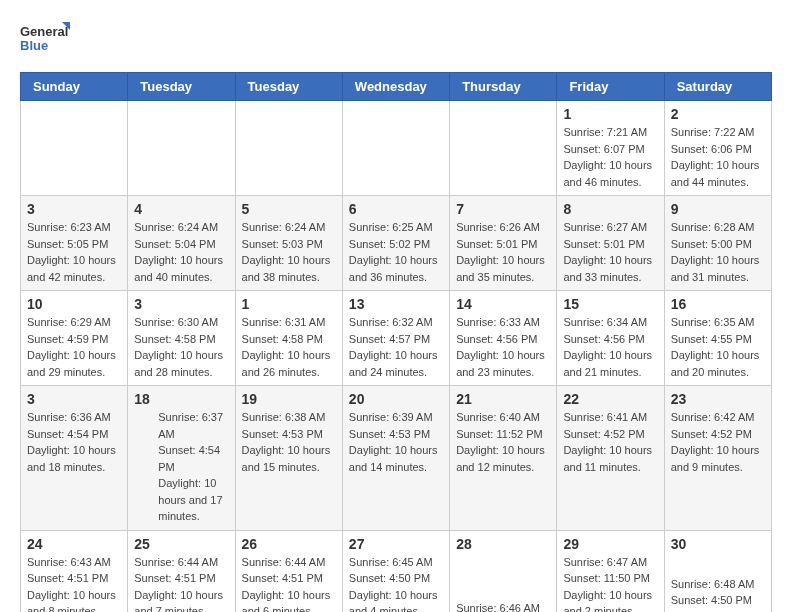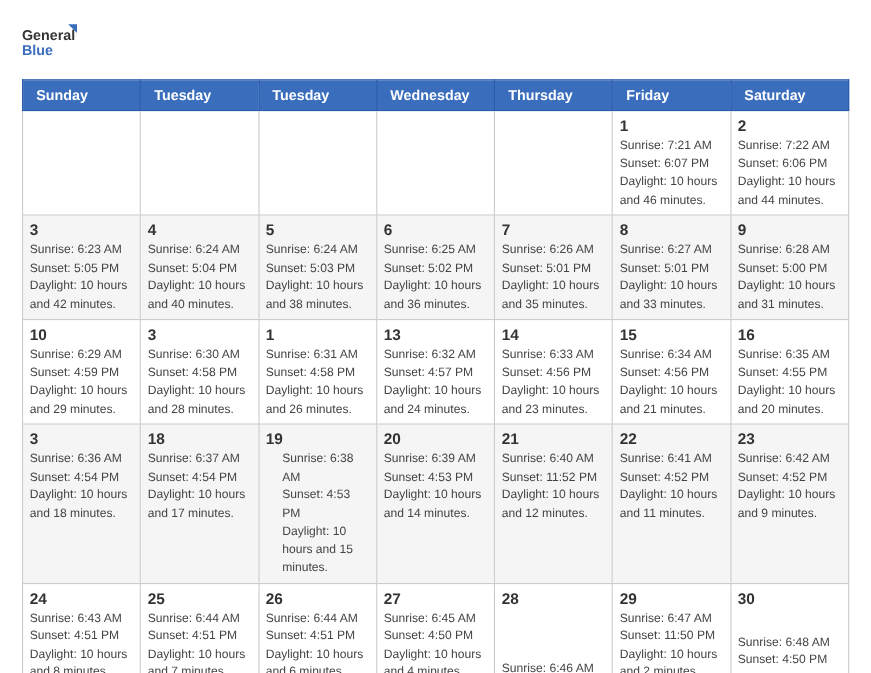--- a/index.html
+++ b/index.html
@@ -213,27 +213,27 @@
       </tr>
       <tr>
         <td>
           <span class="day-number">3</span>
           <div class="day-info" style="white-space: pre-line;">Sunrise: 6:36 AM
 Sunset: 4:54 PM
 Daylight: 10 hours and 18 minutes.</div>
         </td>
         <td>
           <span class="day-number">18</span>
-          <div class="day-info" style="white-space: pre-line;">Sunrise: 6:37 AM
+          <div class="day-info" style="white-space: pre-line; margin-left: 24px;">Sunrise: 6:37 AM
 Sunset: 4:54 PM
 Daylight: 10 hours and 17 minutes.</div>
         </td>
         <td>
           <span class="day-number">19</span>
-          <div class="day-info" style="white-space: pre-line; margin-left: 15px;">Sunrise: 6:38 AM
+          <div class="day-info" style="white-space: pre-line;">Sunrise: 6:38 AM
 Sunset: 4:53 PM
 Daylight: 10 hours and 15 minutes.</div>
         </td>
         <td>
           <span class="day-number">20</span>
           <div class="day-info" style="white-space: pre-line;">Sunrise: 6:39 AM
 Sunset: 4:53 PM
 Daylight: 10 hours and 14 minutes.</div>
         </td>
         <td>

